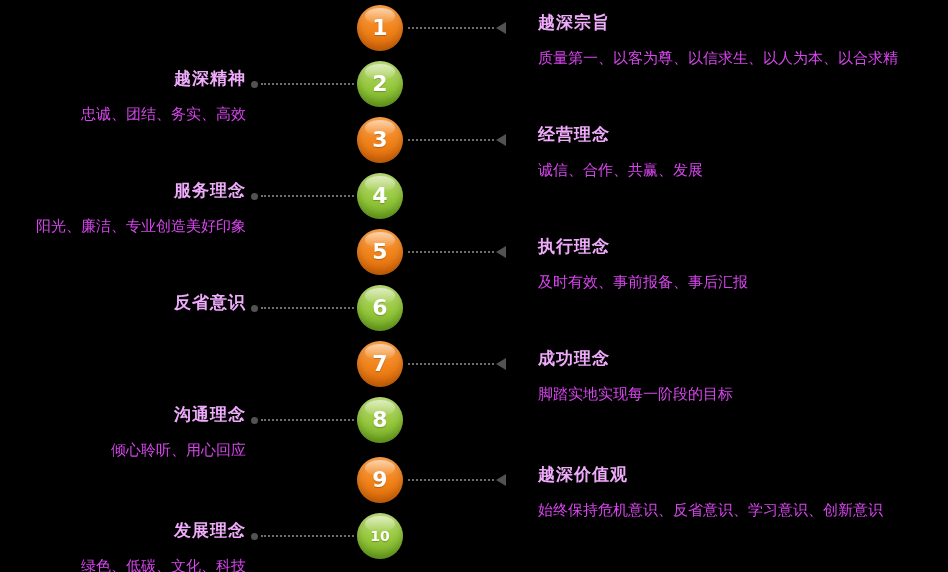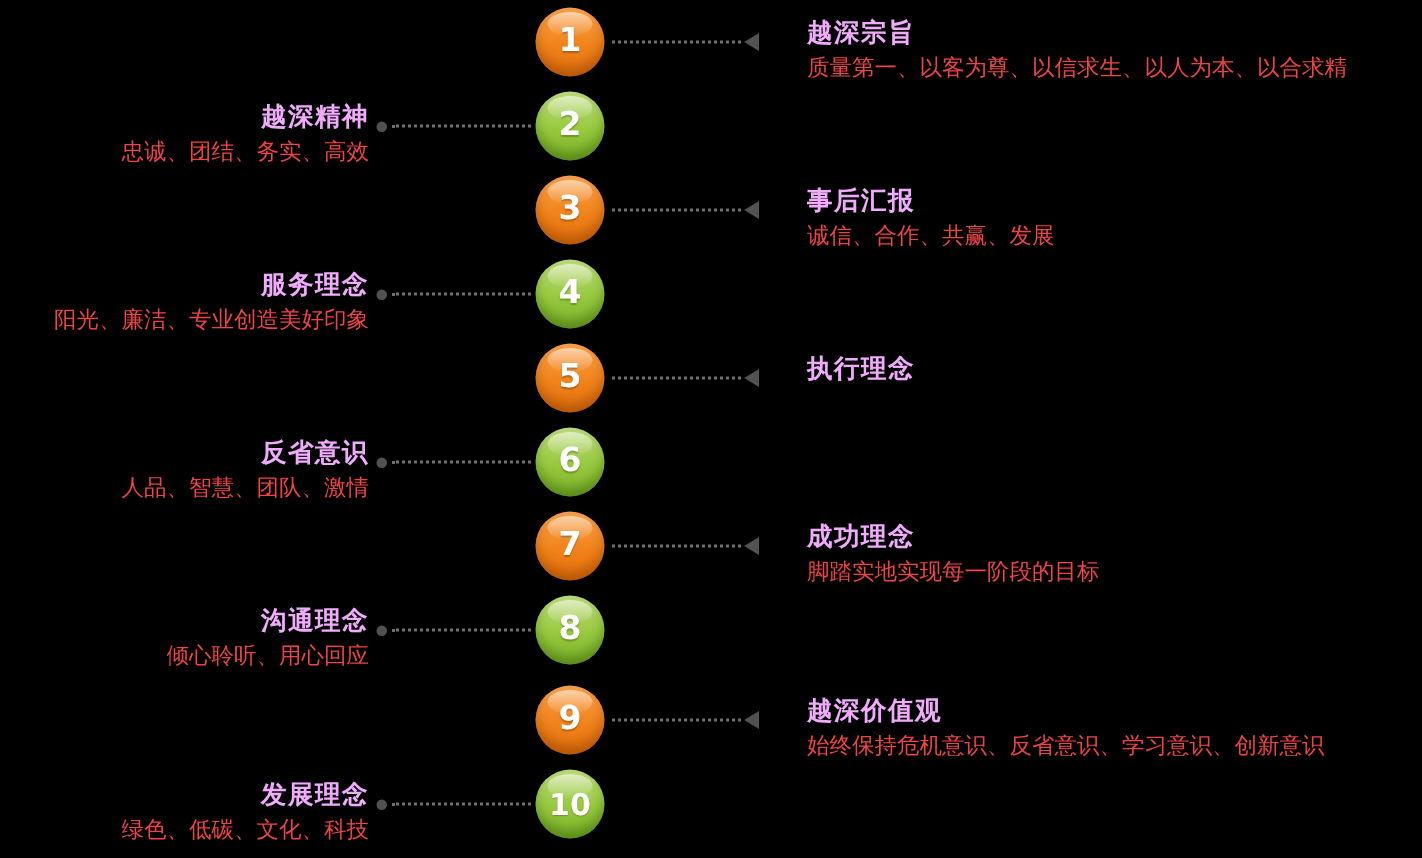--- a/index.html
+++ b/index.html
@@ -29,21 +29,21 @@
   .green .circle{
     background:linear-gradient(#bcdb7c 0%, #97c93d 55%, #7cb328 100%);
     box-shadow:inset 0 -5px 8px rgba(35,75,0,0.40);
   }
   .num{
     position:absolute;left:0;top:0;width:46px;height:46px;
     text-align:center;line-height:46px;
     font-size:22px;font-weight:bold;color:#fff;
     text-shadow:0 1px 1px rgba(0,0,0,0.25);
   }
-  .row10 .num{font-size:20px;}
+  .row10 .num{font-size:14px;}
   
   .connector{position:absolute;top:22px;border-top:2px dotted #6f6f6f;}
   .row.right .connector{left:408px;width:86px;}
   .row.left  .connector{left:261px;width:93px;}
   .arrow-left{
     position:absolute;top:17px;left:496px;width:0;height:0;
     border-top:6px solid transparent;border-bottom:6px solid transparent;
     border-right:10px solid #525252;
   }
   .end-dot{
@@ -52,23 +52,22 @@
   }
   
   .label{position:absolute;top:7px;}
   .row.right .label{left:538px;width:400px;text-align:left;}
   .row.left  .label{left:0;width:246px;text-align:right;}
   .title{
     font-size:17px;font-weight:bold;color:#f0abfc;line-height:20px;
     letter-spacing:1px;white-space:nowrap;
   }
   .subtitle{
-    margin-top:6px;font-size:15px;color:#ef4444;line-height:18px;
+    margin-top:17px;font-size:15px;color:#d946ef;line-height:18px;
     white-space:nowrap;
-    font-family:Liberation Mono, monospace;
   }
 </style>
 </head>
 <body>
 
 <div class="canvas">
 
   <div class="row right orange" style="top:5px">
     <div class="circle">
       <span class="num">1</span>
@@ -93,21 +92,21 @@
     </div>
   </div>
 
   <div class="row right orange" style="top:117px">
     <div class="circle">
       <span class="num">3</span>
     </div>
     <div class="connector"></div>
     <div class="arrow-left"></div>
     <div class="label">
-      <div class="title">事后汇报</div>
+      <div class="title">经营理念</div>
       <div class="subtitle">诚信、合作、共赢、发展</div>
     </div>
   </div>
 
   <div class="row left green" style="top:173px">
     <div class="circle">
       <span class="num">4</span>
     </div>
     <div class="connector"></div>
     <div class="end-dot"></div>
@@ -118,32 +117,32 @@
   </div>
 
   <div class="row right orange" style="top:229px">
     <div class="circle">
       <span class="num">5</span>
     </div>
     <div class="connector"></div>
     <div class="arrow-left"></div>
     <div class="label">
       <div class="title">执行理念</div>
+      <div class="subtitle">及时有效、事前报备、事后汇报</div>
     </div>
   </div>
 
   <div class="row left green" style="top:285px">
     <div class="circle">
       <span class="num">6</span>
     </div>
     <div class="connector"></div>
     <div class="end-dot"></div>
     <div class="label">
       <div class="title">反省意识</div>
-      <div class="subtitle">人品、智慧、团队、激情</div>
     </div>
   </div>
 
   <div class="row right orange" style="top:341px">
     <div class="circle">
       <span class="num">7</span>
     </div>
     <div class="connector"></div>
     <div class="arrow-left"></div>
     <div class="label">

